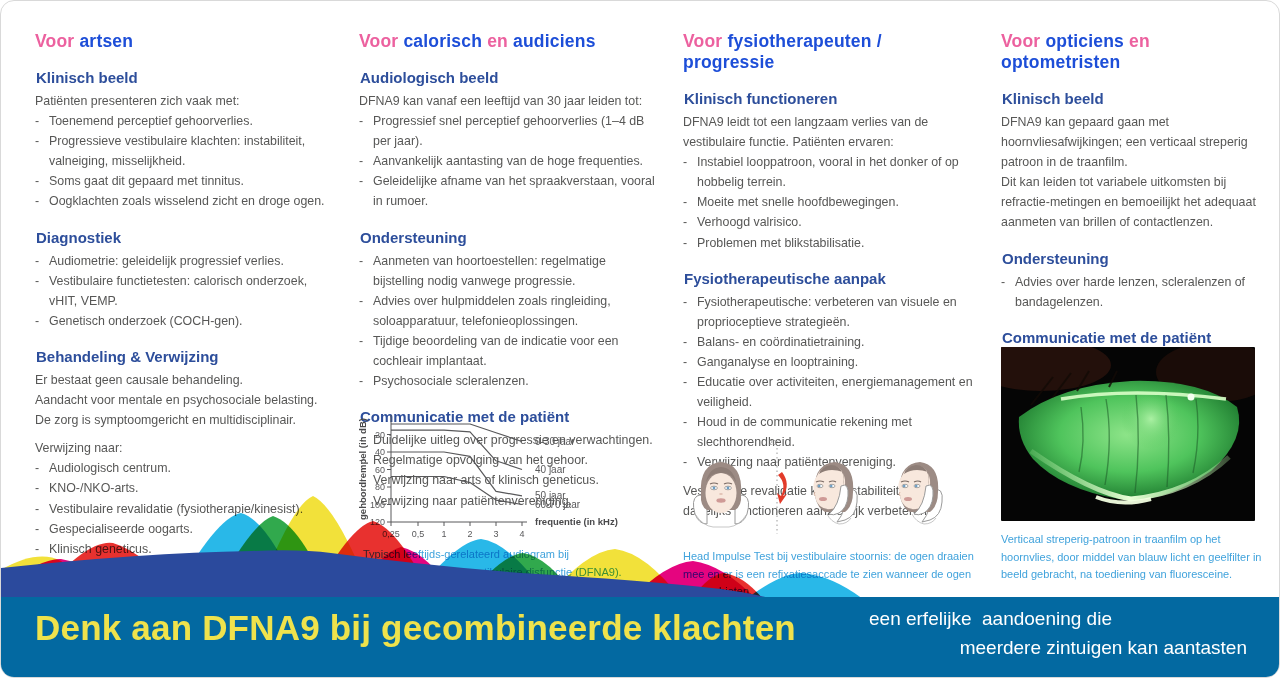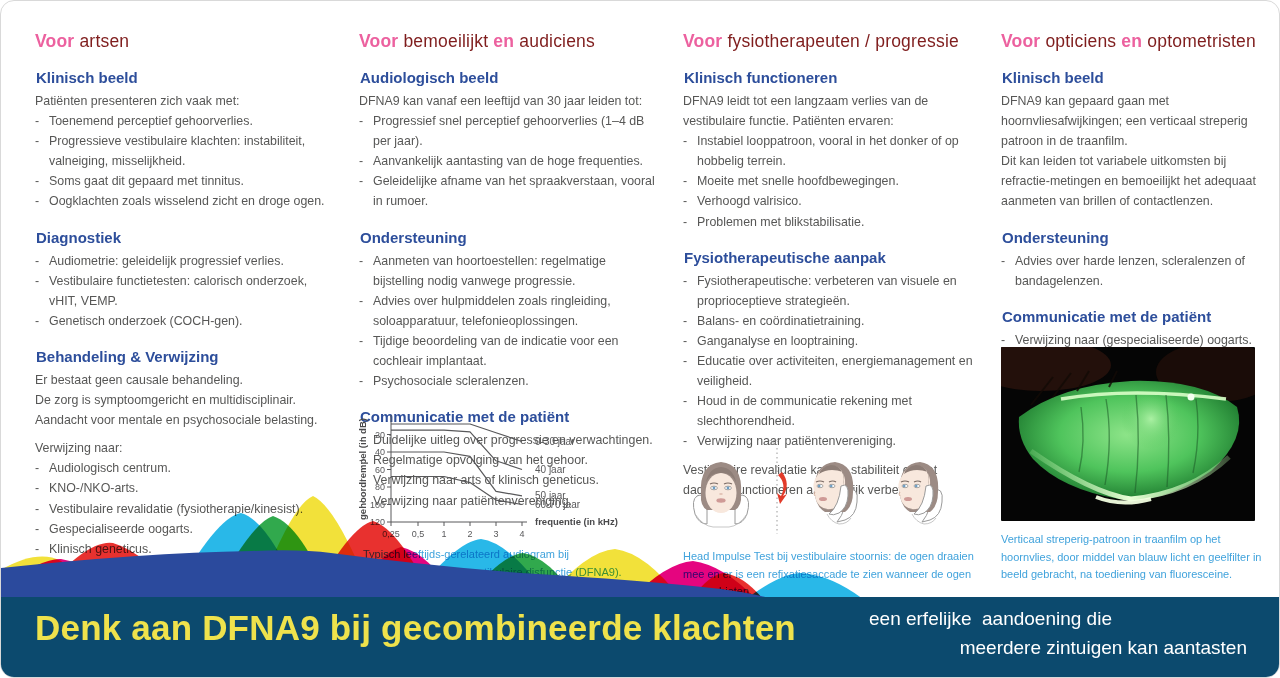--- a/index.html
+++ b/index.html
@@ -8,21 +8,21 @@
     background:#ffffff;border:1px solid #d9d9d9;border-radius:14px;overflow:hidden;
     font-family:"Liberation Sans",sans-serif;
   }
   .col{position:absolute;top:30px;}
   .col-1{left:34px;width:302px;}
   .col-2{left:358px;width:296px;}
   .col-3{left:682px;width:290px;}
   .col-4{left:1000px;width:258px;}
   .col-heading{font-size:17.5px;letter-spacing:.2px;margin:0 0 6px 0;}
   .hp-light{color:#ec619f;font-weight:700;}
-  .hp-bold{color:#7f1d1d;font-weight:400;}
+  .hp-bold{color:#1d4ed8;font-weight:700;}
   .section{margin:0;}
   .section .sec-title{
     font-size:15px;font-weight:700;color:#2d4e9b;margin:17px 0 5px 1px;
   }
   .section.no-title{margin-top:8px;}
   .txt, .bullet{font-size:12.4px;line-height:1.62;color:#575756;}
   .txt{margin:0;}
   .bullets{margin:0;padding:0;list-style:none;}
   .bullet{display:flex;}
   .bullet .dash{width:14px;flex:none;}
@@ -31,21 +31,21 @@
   }
   .cap-audiogram{left:362px;top:545px;width:272px;}
   .cap-hit{left:682px;top:547px;width:296px;}
   .cap-eye{left:1000px;top:530px;width:268px;}
   .fig{position:absolute;}
   #audiogram{left:356px;top:412px;}
   #hit-illustration{left:680px;top:433px;}
   #eye-photo{left:1000px;top:346px;border-radius:1px;}
   #wave{left:0;top:490px;}
   .footer{
-    position:absolute;left:0;right:0;bottom:0;height:80px;background:#0c4a6e;text-decoration:underline;
+    position:absolute;left:0;right:0;bottom:0;height:80px;background:#0369a1;text-decoration:underline;
   }
   .footer .headline{
     position:absolute;left:34px;top:11px;font-size:35px;font-weight:700;color:#efe24c;
     letter-spacing:.2px;white-space:nowrap;
   }
   .footer .tag1{position:absolute;left:868px;top:11px;font-size:19px;color:#ffffff;white-space:pre;}
   .footer .tag2{position:absolute;right:32px;top:40px;font-size:19px;color:#ffffff;white-space:nowrap;}
 </style>
 </head>
 <body>
@@ -90,22 +90,22 @@
             </li>
             <li class="bullet">
               <span class="dash">-</span>
               <span>Genetisch onderzoek (COCH-gen).</span>
             </li>
           </ul>
         </div>
         <div class="section">
           <div class="sec-title">Behandeling &amp; Verwijzing</div>
           <p class="txt">Er bestaat geen causale behandeling.</p>
+          <p class="txt">Aandacht voor mentale en psychosociale belasting.</p>
           <p class="txt">De zorg is symptoomgericht en multidisciplinair.</p>
-          <p class="txt">Aandacht voor mentale en psychosociale belasting.</p>
         </div>
         <div class="section no-title">
           <p class="txt">Verwijzing naar:</p>
           <ul class="bullets">
             <li class="bullet">
               <span class="dash">-</span>
               <span>Audiologisch centrum.</span>
             </li>
             <li class="bullet">
               <span class="dash">-</span>
@@ -126,21 +126,21 @@
             <li class="bullet">
               <span class="dash">-</span>
               <span>Patiëntenvereniging.</span>
             </li>
           </ul>
         </div>
       </div>
   </section>
 
   <section class="col col-2">
-    <h2 class="col-heading"><span class="hp-light">Voor </span><span class="hp-bold">bemoeilijkt</span><span class="hp-light"> en </span><span class="hp-bold">audiciens</span></h2>
+    <h2 class="col-heading"><span class="hp-light">Voor </span><span class="hp-bold">calorisch</span><span class="hp-light"> en </span><span class="hp-bold">audiciens</span></h2>
     <div class="col-body">
         <div class="section">
           <div class="sec-title">Audiologisch beeld</div>
           <p class="txt">DFNA9 kan vanaf een leeftijd van 30 jaar leiden tot:</p>
           <ul class="bullets">
             <li class="bullet">
               <span class="dash">-</span>
               <span>Progressief snel perceptief gehoorverlies (1–4 dB per jaar).</span>
             </li>
             <li class="bullet">

